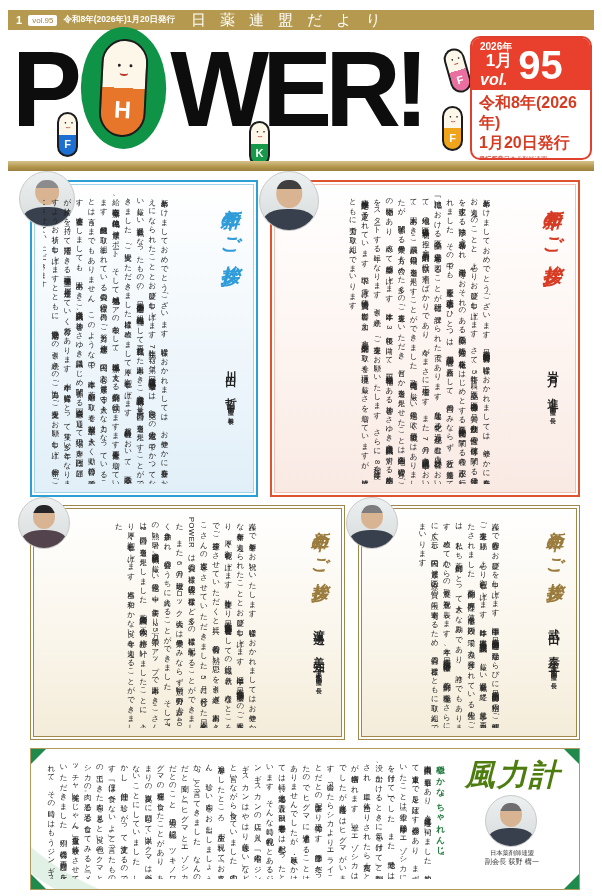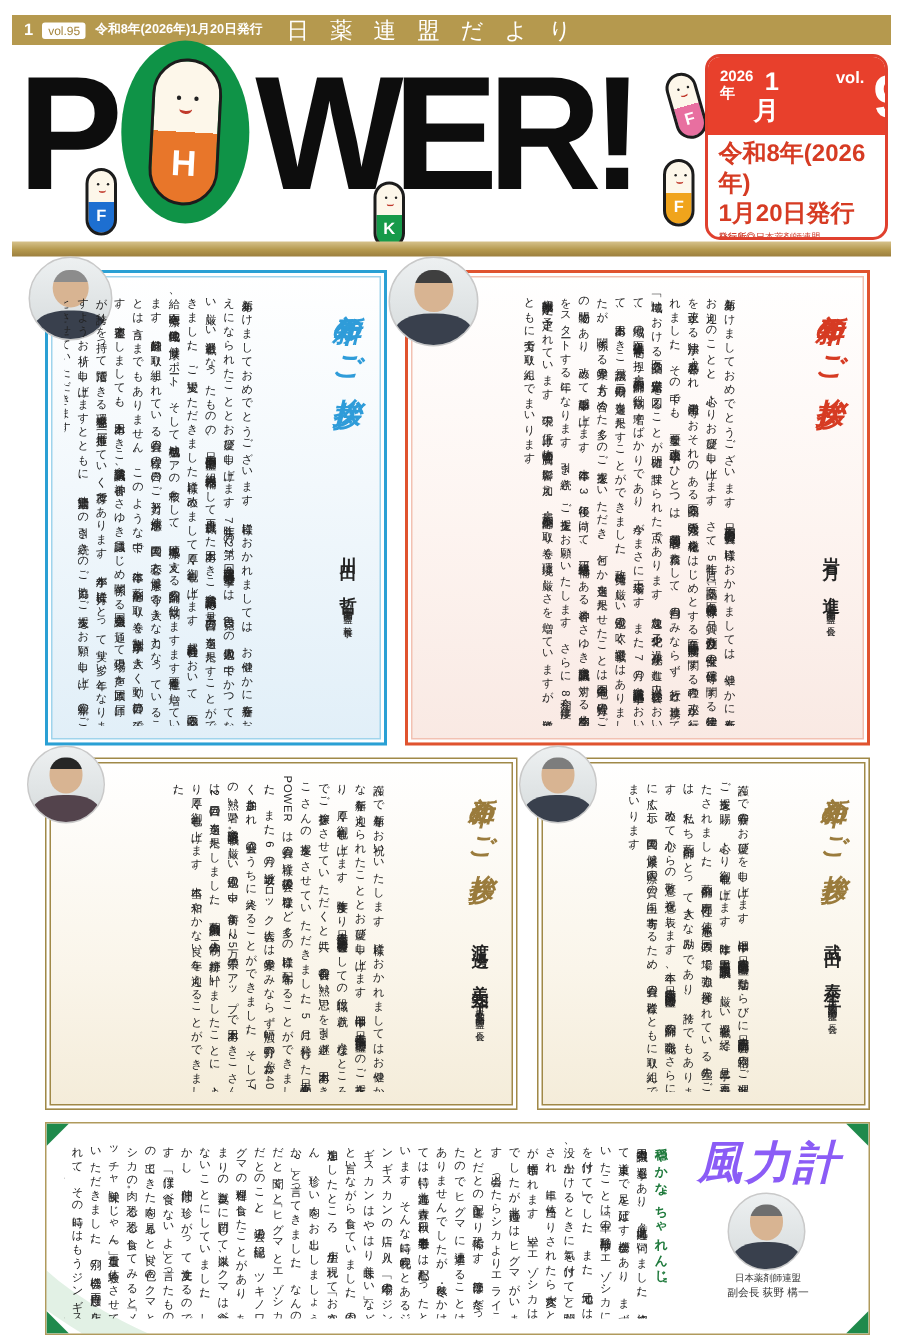--- a/index.html
+++ b/index.html
@@ -36,24 +36,24 @@
   .m-f-blue{left:57px;top:112px;--cc:#1d6fd1;}
   .m-k-green{left:249px;top:121px;--cc:#169a4a;}
   .m-f-pink{left:447px;top:48px;--cc:#e86fa0;transform:rotate(-16deg);}
   .m-f-yellow{left:442px;top:106px;--cc:#f0a41c;}
 
   
   .issue-box{position:absolute;left:470px;top:36px;width:122px;height:124px;background:#fff;
              border:2px solid #e0402e;border-radius:10px;overflow:hidden;box-sizing:border-box;}
   .issue-top{background:#e8402c;color:#fff;height:52px;display:flex;align-items:center;
              padding:2px 8px 0;box-sizing:border-box;gap:4px;}
-  .it-left{display:flex;flex-direction:row;line-height:1.1;font-weight:bold;}
+  .it-left{display:flex;flex-direction:column;line-height:1.1;font-weight:bold;}
   .it-year{font-size:10px;}
   .it-month{font-size:17px;text-align:right;}
-  .it-vol{font-size:11px;margin-left:38px;}
+  .it-vol{font-size:16px;font-style:italic;}
   .it-num{font-size:40px;font-weight:bold;line-height:1;margin-left:2px;}
   .issue-date{color:#d63b23;font-size:16px;font-weight:bold;line-height:1.25;padding:3px 7px 1px;}
   .issue-pub{color:#d04030;font-size:6.2px;line-height:1.5;padding:0 7px;}
   .issue-pub .lbl{font-weight:bold;}
   .issue-pub .ind{padding-left:20px;display:block;}
 
   .url{position:absolute;left:30px;top:139px;font-size:16px;font-weight:bold;color:#b29044;letter-spacing:1px;}
   .goldband{position:absolute;left:8px;top:161px;width:586px;height:10px;
             background:linear-gradient(180deg,#d6c28c,#b5994e 55%,#9c7f3e);}
 
@@ -107,21 +107,21 @@
   .colbox{position:absolute;left:30px;top:748px;width:550px;height:142px;background:#fff;
           border:1.5px solid #b09a5c;overflow:hidden;box-sizing:border-box;}
   .swoosh{position:absolute;left:-60px;top:-160px;width:780px;height:330px;border-radius:50%;
           border:22px solid rgba(140,200,150,.25);}
   .tri{position:absolute;width:0;height:0;}
   .tri-tl{left:0;top:0;border-left:15px solid #1f8a4c;border-bottom:15px solid transparent;}
   .tri-bl{left:0;bottom:0;border-left:15px solid #1f8a4c;border-top:15px solid transparent;}
   .tri-tr{right:0;top:0;border-right:15px solid #1f8a4c;border-bottom:15px solid transparent;}
   .tri-br{right:0;bottom:0;border-right:15px solid #1f8a4c;border-top:15px solid transparent;}
   .col-title{position:absolute;top:6px;right:18px;font-family:"DejaVu Serif",serif;font-style:italic;
-             font-weight:bold;font-size:30px;color:#8b5cf6;letter-spacing:2px;margin-left:30px;}
+             font-weight:bold;font-size:30px;color:#4d7c0f;letter-spacing:2px;margin-left:30px;}
   .col-photo{position:absolute;right:42px;top:46px;width:50px;height:50px;}
   .col-caption{position:absolute;right:10px;top:99px;width:114px;text-align:center;
                font-size:6.3px;color:#333;line-height:1.5;}
   .col-caption .cap-name{font-size:7.2px;font-weight:normal;}
   .col-body{position:absolute;top:10px;bottom:10px;left:12px;right:132px;writing-mode:vertical-rl;
             font-size:7.5px;line-height:1.62;letter-spacing:.6px;color:#222;overflow:hidden;text-align:justify;}
   .col-heading{display:block;font-weight:bold;color:#1f7a3c;font-size:8.5px;letter-spacing:1px;}
 </style>
 </head>
 <body>

